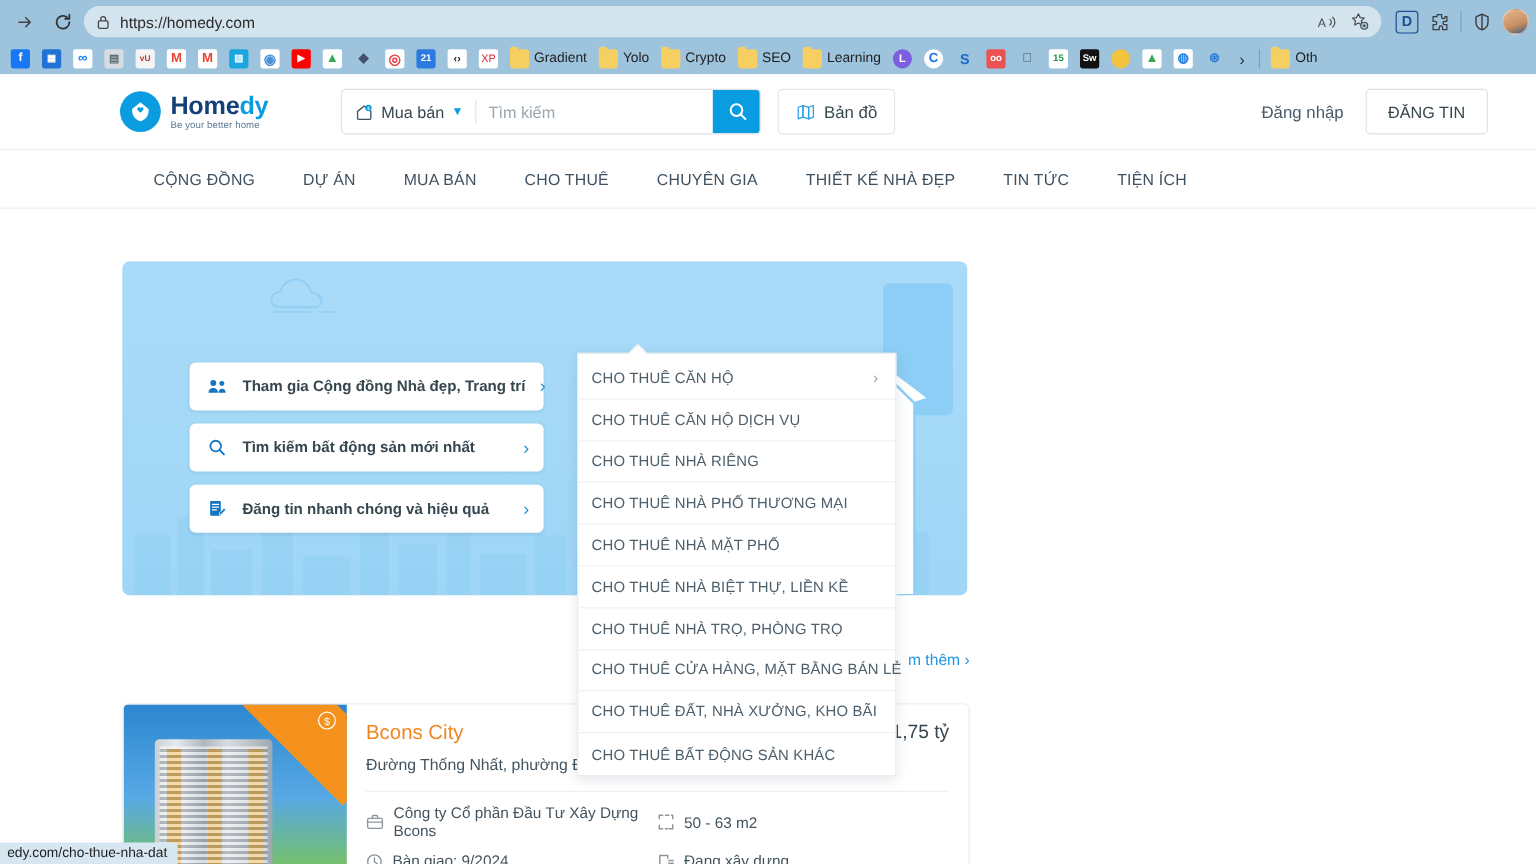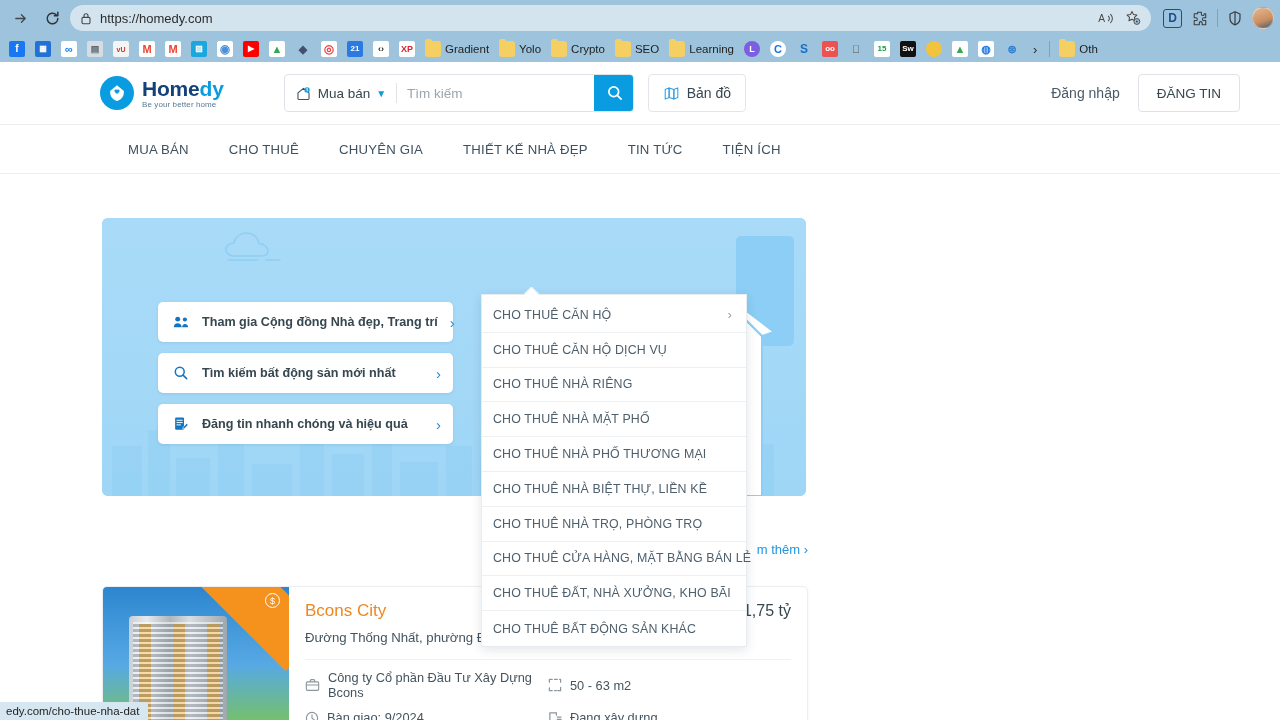--- a/index.html
+++ b/index.html
@@ -513,21 +513,21 @@
     <div class="bm">
         <span class="favicon" style="background:#fff;color:#e8404a;font-size:12px">◎</span>
       </div>
     <div class="bm">
         <span class="favicon" style="background:#2a7ae2;font-size:8px">21</span>
       </div>
     <div class="bm">
         <span class="favicon" style="background:#fff;color:#222;font-size:9px">‹›</span>
       </div>
     <div class="bm">
-        <span class="favicon" style="background:#ffffff;color:#d7262c;font-size:9px;font-weight:bold">XP</span>
+        <span class="favicon" style="background:#ffffff;color:#d7262c;font-size:9px;font-weight:normal">XP</span>
       </div>
 
     <div class="bm">
         <span class="folder-ic"></span>
         <span class="bm-label">Gradient</span>
       </div>
     <div class="bm">
         <span class="folder-ic"></span>
         <span class="bm-label">Yolo</span>
       </div>
@@ -634,20 +634,22 @@
       <span>Bản đồ</span>
     </div>
 
     <div class="header-right">
       <span class="login-link">Đăng nhập</span>
       <div class="post-btn">ĐĂNG TIN</div>
     </div>
   </div>
 
   <div class="nav-bar">
+    <div class="nav-item">CỘNG ĐỒNG</div>
+    <div class="nav-item">DỰ ÁN</div>
     <div class="nav-item">MUA BÁN</div>
     <div class="nav-item active">CHO THUÊ</div>
     <div class="nav-item">CHUYÊN GIA</div>
     <div class="nav-item">THIẾT KẾ NHÀ ĐẸP</div>
     <div class="nav-item">TIN TỨC</div>
     <div class="nav-item">TIỆN ÍCH</div>
   </div>
 
   <div class="content">
 
@@ -819,24 +821,24 @@
         <span>CHO THUÊ CĂN HỘ</span>
         <span class="dd-arrow">›</span>
       </div>
       <div class="dd-item">
           <span>CHO THUÊ CĂN HỘ DỊCH VỤ</span>
         </div>
       <div class="dd-item">
           <span>CHO THUÊ NHÀ RIÊNG</span>
         </div>
       <div class="dd-item">
+          <span>CHO THUÊ NHÀ PHỐ THƯƠNG MẠI</span>
+        </div>
+      <div class="dd-item">
           <span>CHO THUÊ NHÀ MẶT PHỐ</span>
-        </div>
-      <div class="dd-item">
-          <span>CHO THUÊ NHÀ PHỐ THƯƠNG MẠI</span>
         </div>
       <div class="dd-item">
           <span>CHO THUÊ NHÀ BIỆT THỰ, LIỀN KỀ</span>
         </div>
       <div class="dd-item">
           <span>CHO THUÊ NHÀ TRỌ, PHÒNG TRỌ</span>
         </div>
       <div class="dd-item">
           <span>CHO THUÊ CỬA HÀNG, MẶT BẰNG BÁN LẺ</span>
         </div>

